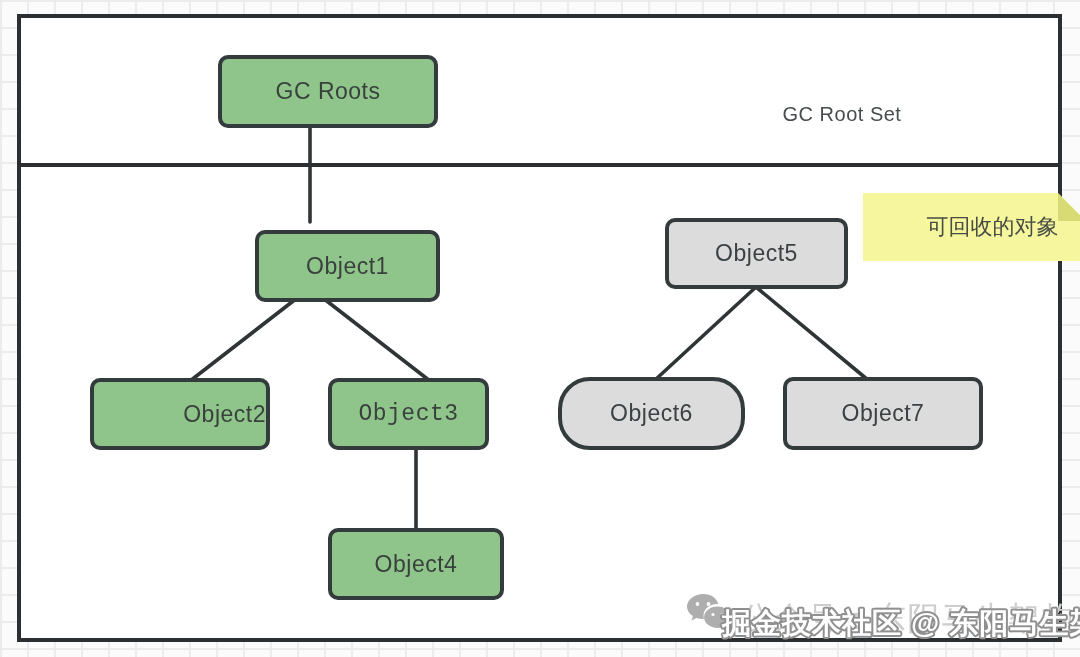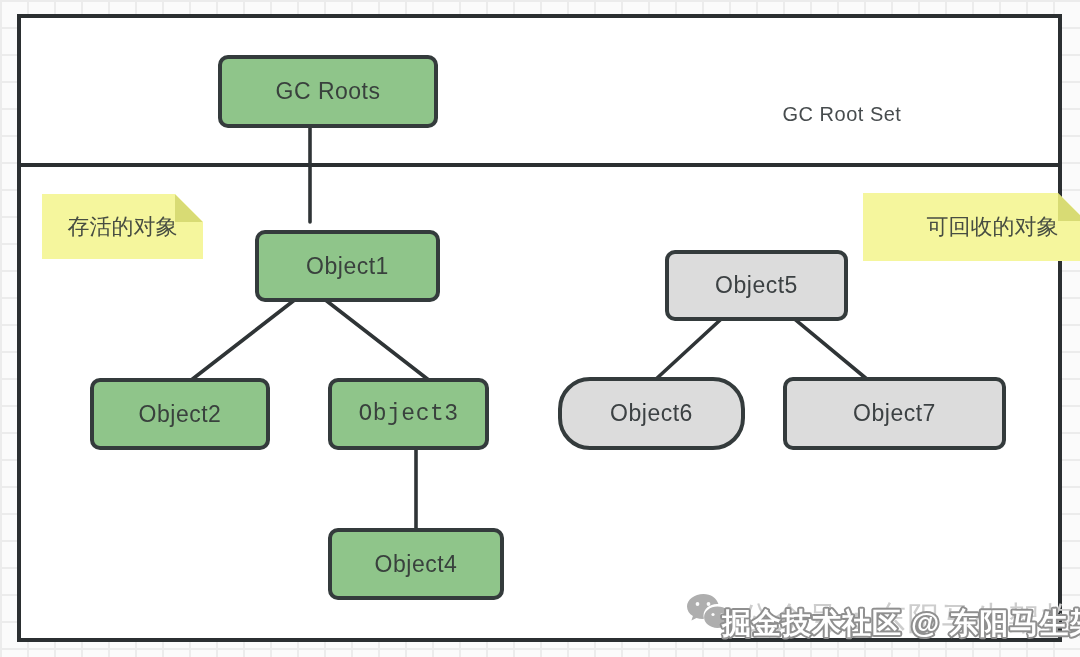--- a/index.html
+++ b/index.html
@@ -85,48 +85,44 @@
   <div class="root-set-label">GC Root Set</div>
 
   <div class="node live" style="left:218px;top:55px;width:220px;height:73px;">
     <span>GC Roots</span>
   </div>
 
   <div class="node live" style="left:218px;top:230px;width:185px;height:72px;margin-left:37px;">
     <span>Object1</span>
   </div>
 
-  <div class="node live" style="left:90px;top:378px;width:180px;height:72px;">
+  <div class="node live" style="left:90px;top:378px;width:180px;height:72px;justify-content:flex-end;">
     <span>Object2</span>
   </div>
 
   <div class="node live" style="left:328px;top:378px;width:161px;height:72px;font-family:Liberation Mono, monospace;">
     <span>Object3</span>
   </div>
 
   <div class="node live" style="left:328px;top:528px;width:176px;height:72px;">
     <span>Object4</span>
   </div>
 
-  <div class="node garbage" style="left:665px;top:218px;width:183px;height:71px;margin-top:32px;">
+  <div class="node garbage" style="left:665px;top:218px;width:183px;height:71px;">
     <span>Object5</span>
   </div>
 
   <div class="node garbage" style="left:558px;top:377px;width:187px;height:73px;border-radius:32px;">
     <span>Object6</span>
   </div>
 
-  <div class="node garbage" style="left:783px;top:377px;width:223px;height:73px;">
+  <div class="node garbage" style="left:783px;top:377px;width:200px;height:73px;">
     <span>Object7</span>
   </div>
 
-  <div class="note" style="left:42px;top:194px;width:161px;height:65px;">
-    <div class="fold"></div>
-    <span>存活的对象</span>
-  </div>
 
   <div class="note" style="left:863px;top:193px;width:187px;height:68px;padding-left:36px;">
     <div class="fold"></div>
     <span>可回收的对象</span>
   </div>
 
   <svg class="wm-icon" width="50" height="42" viewBox="0 0 50 42" xmlns="http://www.w3.org/2000/svg">
     <g fill="#aeaeae">
       <path d="M17.5 1 C8.4 1 1 6.6 1 13.5 c0 3.9 2.3 7.3 5.9 9.6 l-1.5 4.5 5.1-2.6 c1.9 0.6 4 0.9 6.1 0.9 0.5 0 1 0 1.5-0.1 -0.4-1.1-0.6-2.2-0.6-3.4 0-6.3 6-11.4 13.4-11.4 0.5 0 1 0 1.5 0.1 C30.8 5.1 24.7 1 17.5 1 Z"></path>
       <path d="M31.5 13.5 c-7.4 0-13.4 4.8-13.4 10.7 0 5.9 6 10.7 13.4 10.7 1.7 0 3.4-0.3 4.9-0.7 l4.5 2.3-1.3-4 c3.2-2 5.3-5 5.3-8.3 0-5.9-6-10.7-13.4-10.7 Z"></path>

